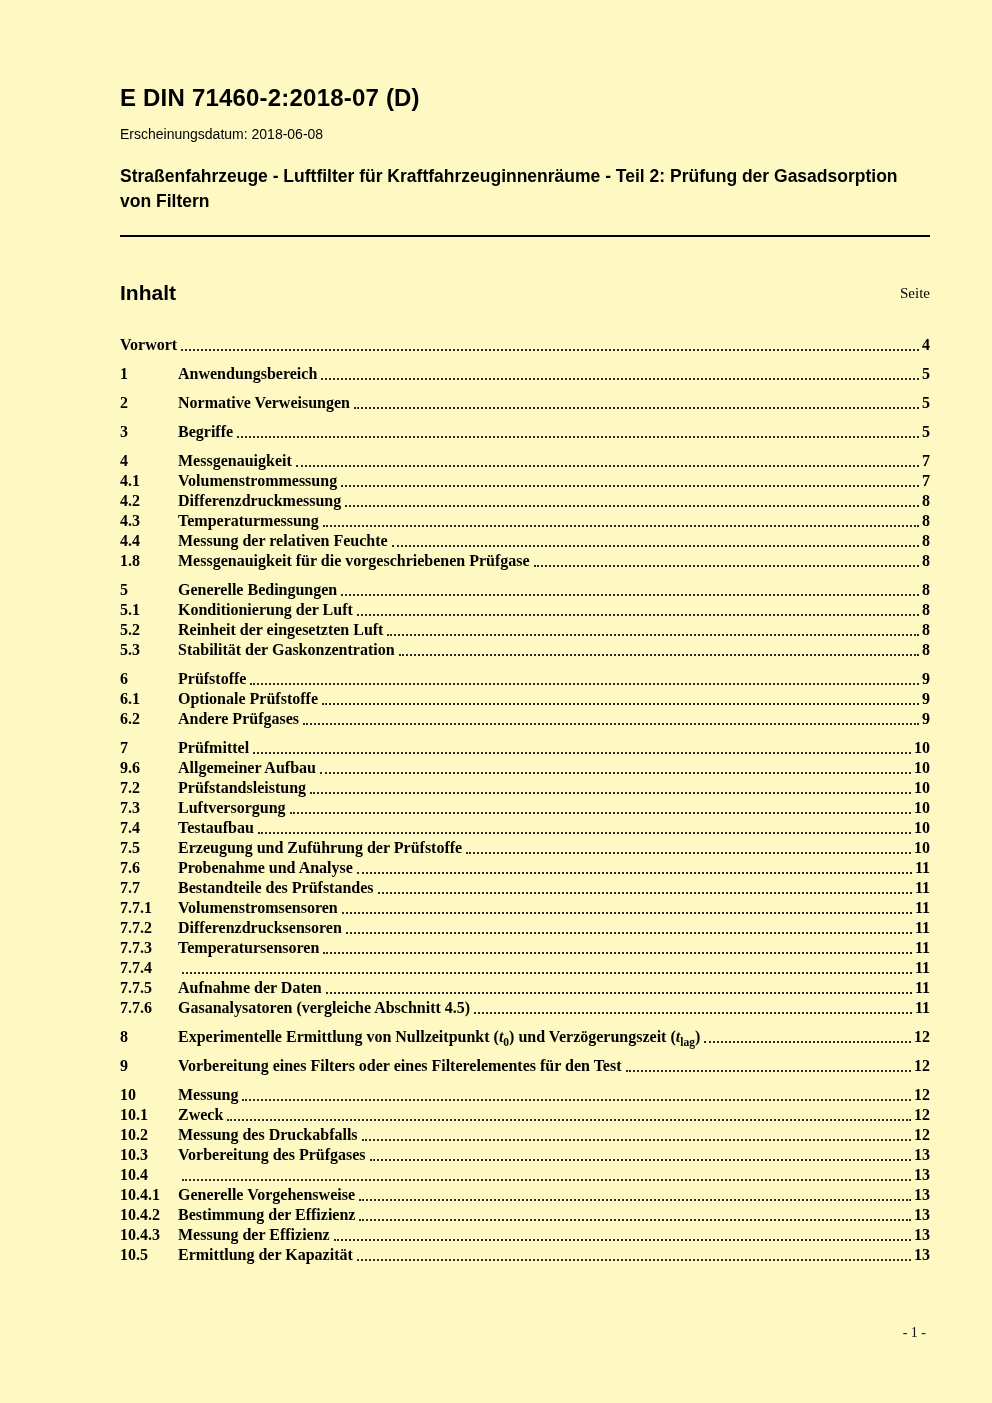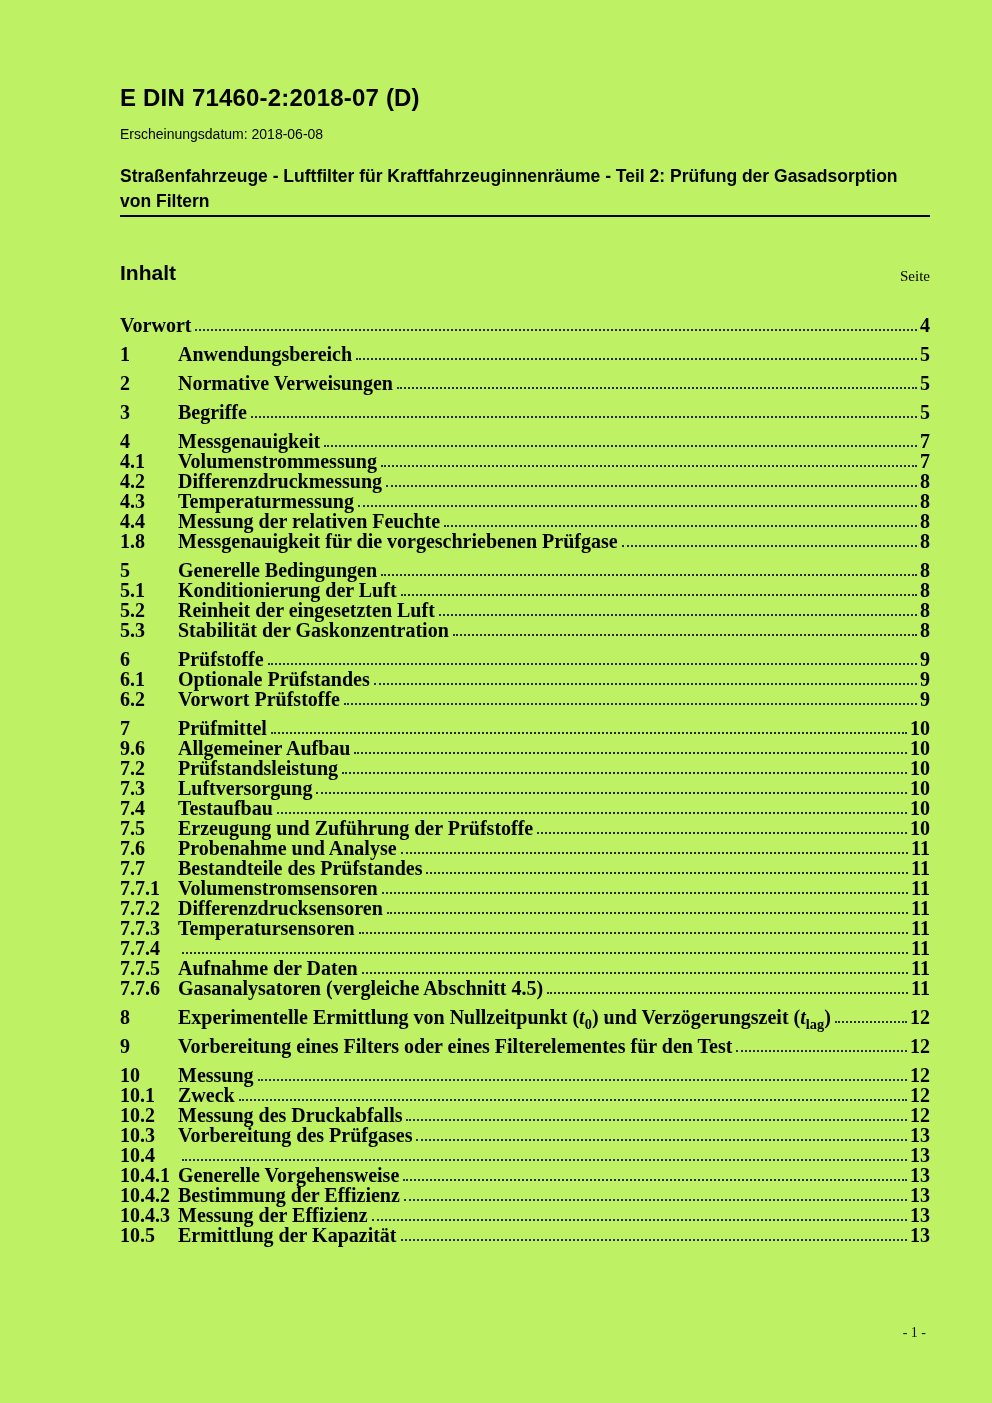--- a/index.html
+++ b/index.html
@@ -1,65 +1,65 @@
 <!DOCTYPE html>
 <html><head>
 <meta charset="utf-8">
 <style>
   * { box-sizing: border-box; }
   html, body { margin: 0; padding: 0; background: #ffffff; }
   .page {
     position: relative;
     width: 992px;
     height: 1403px;
-    background: #bef264;
+    background: #fef9c3;
     color: #000000;
     padding: 84px 62px 0 120px;
     font-family: "Liberation Sans", sans-serif;
     overflow: hidden;
   }
   .doc-number {
     margin: 0;
     font-size: 24px;
     font-weight: bold;
     letter-spacing: 0.2px;
   }
   .publish-date {
     margin-top: 14px;
     font-size: 14px;
   }
   .doc-title {
     margin: 22px 0 0 0;
     font-size: 17.5px;
     font-weight: bold;
     line-height: 1.4;
-    padding-bottom: 2px;
+    padding-bottom: 22px;
     border-bottom: 2px solid #000;
   }
   .toc-header {
     margin-top: 44px;
     display: flex;
     justify-content: space-between;
-    align-items: flex-end;
+    align-items: center;
   }
   .toc-heading {
     font-size: 21px;
     font-weight: bold;
     font-family: "Liberation Sans", sans-serif;
   }
   .toc-page-label {
     font-size: 15px;
     font-weight: normal;
     font-family: "Liberation Serif", serif;
   }
   .toc-entries {
     margin-top: 30px;
     font-family: "Liberation Serif", serif;
     font-weight: bold;
-    font-size: 20px;
+    font-size: 16px;
   }
   .toc-row {
     display: flex;
     align-items: flex-end;
     line-height: 20px;
   }
   .toc-row.section-start { margin-top: 9px; }
   .toc-num {
     flex: none;
     width: 58px;
@@ -190,27 +190,27 @@
         <span class="toc-page">8</span>
       </div>
       <div class="toc-row section-start">
         <span class="toc-num">6</span>
         <span class="toc-title">Prüfstoffe</span>
         <span class="toc-leader"></span>
         <span class="toc-page">9</span>
       </div>
       <div class="toc-row">
         <span class="toc-num">6.1</span>
-        <span class="toc-title">Optionale Prüfstandes</span>
+        <span class="toc-title">Optionale Prüfstoffe</span>
         <span class="toc-leader"></span>
         <span class="toc-page">9</span>
       </div>
       <div class="toc-row">
         <span class="toc-num">6.2</span>
-        <span class="toc-title">Vorwort Prüfstoffe</span>
+        <span class="toc-title">Andere Prüfgases</span>
         <span class="toc-leader"></span>
         <span class="toc-page">9</span>
       </div>
       <div class="toc-row section-start">
         <span class="toc-num">7</span>
         <span class="toc-title">Prüfmittel</span>
         <span class="toc-leader"></span>
         <span class="toc-page">10</span>
       </div>
       <div class="toc-row">

